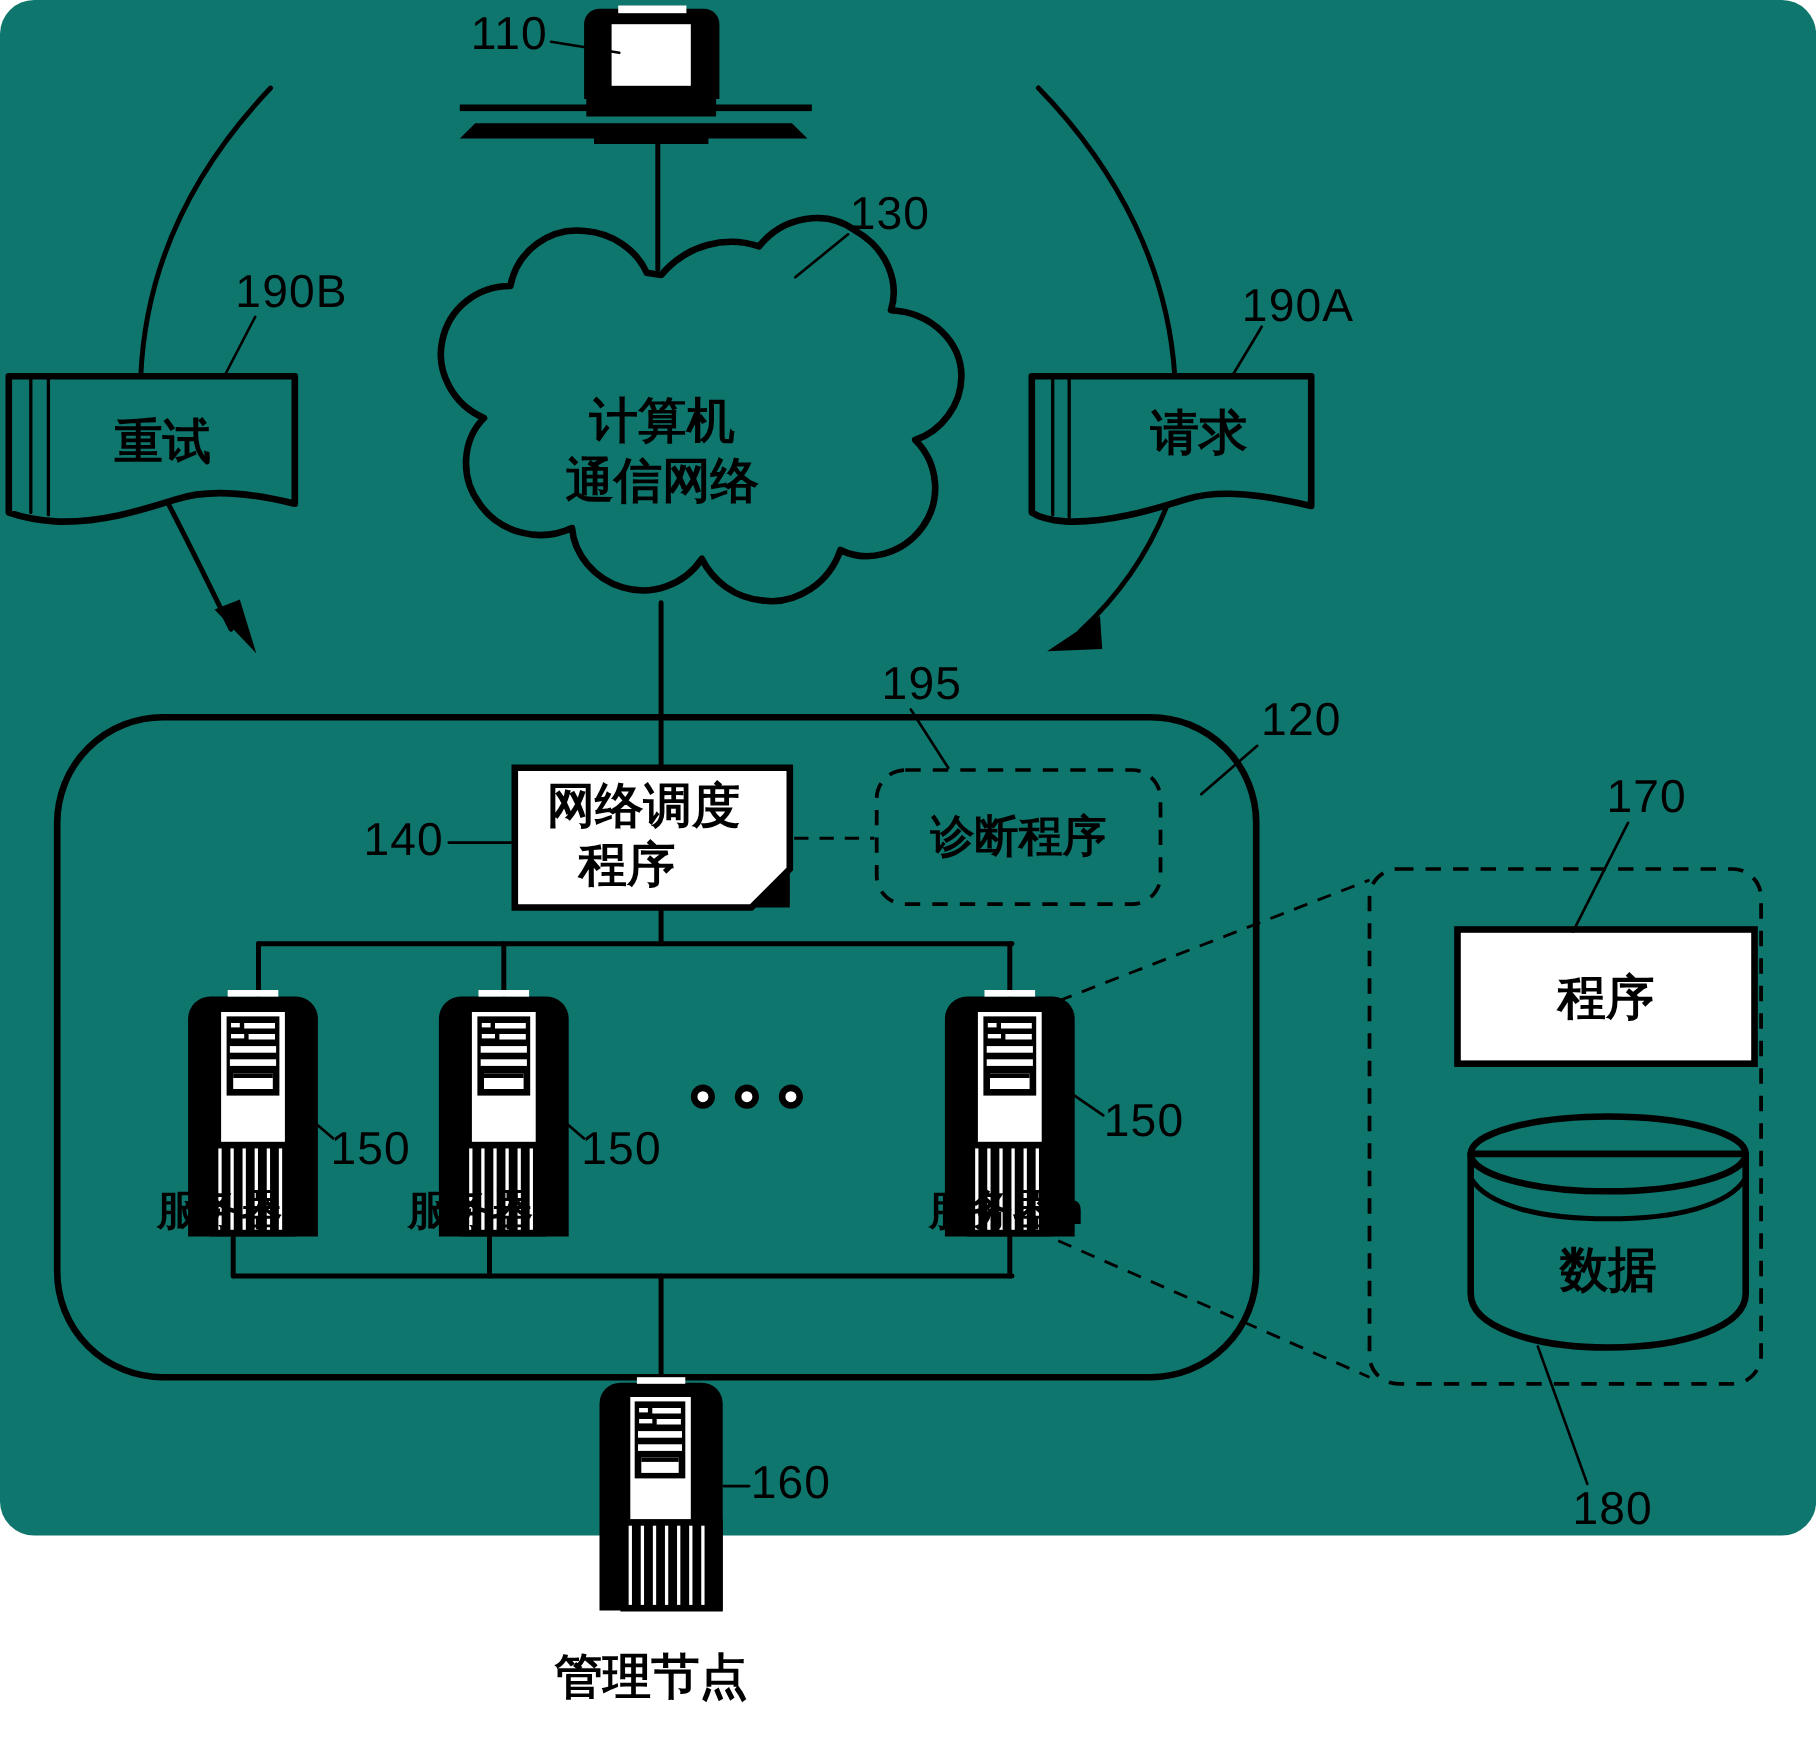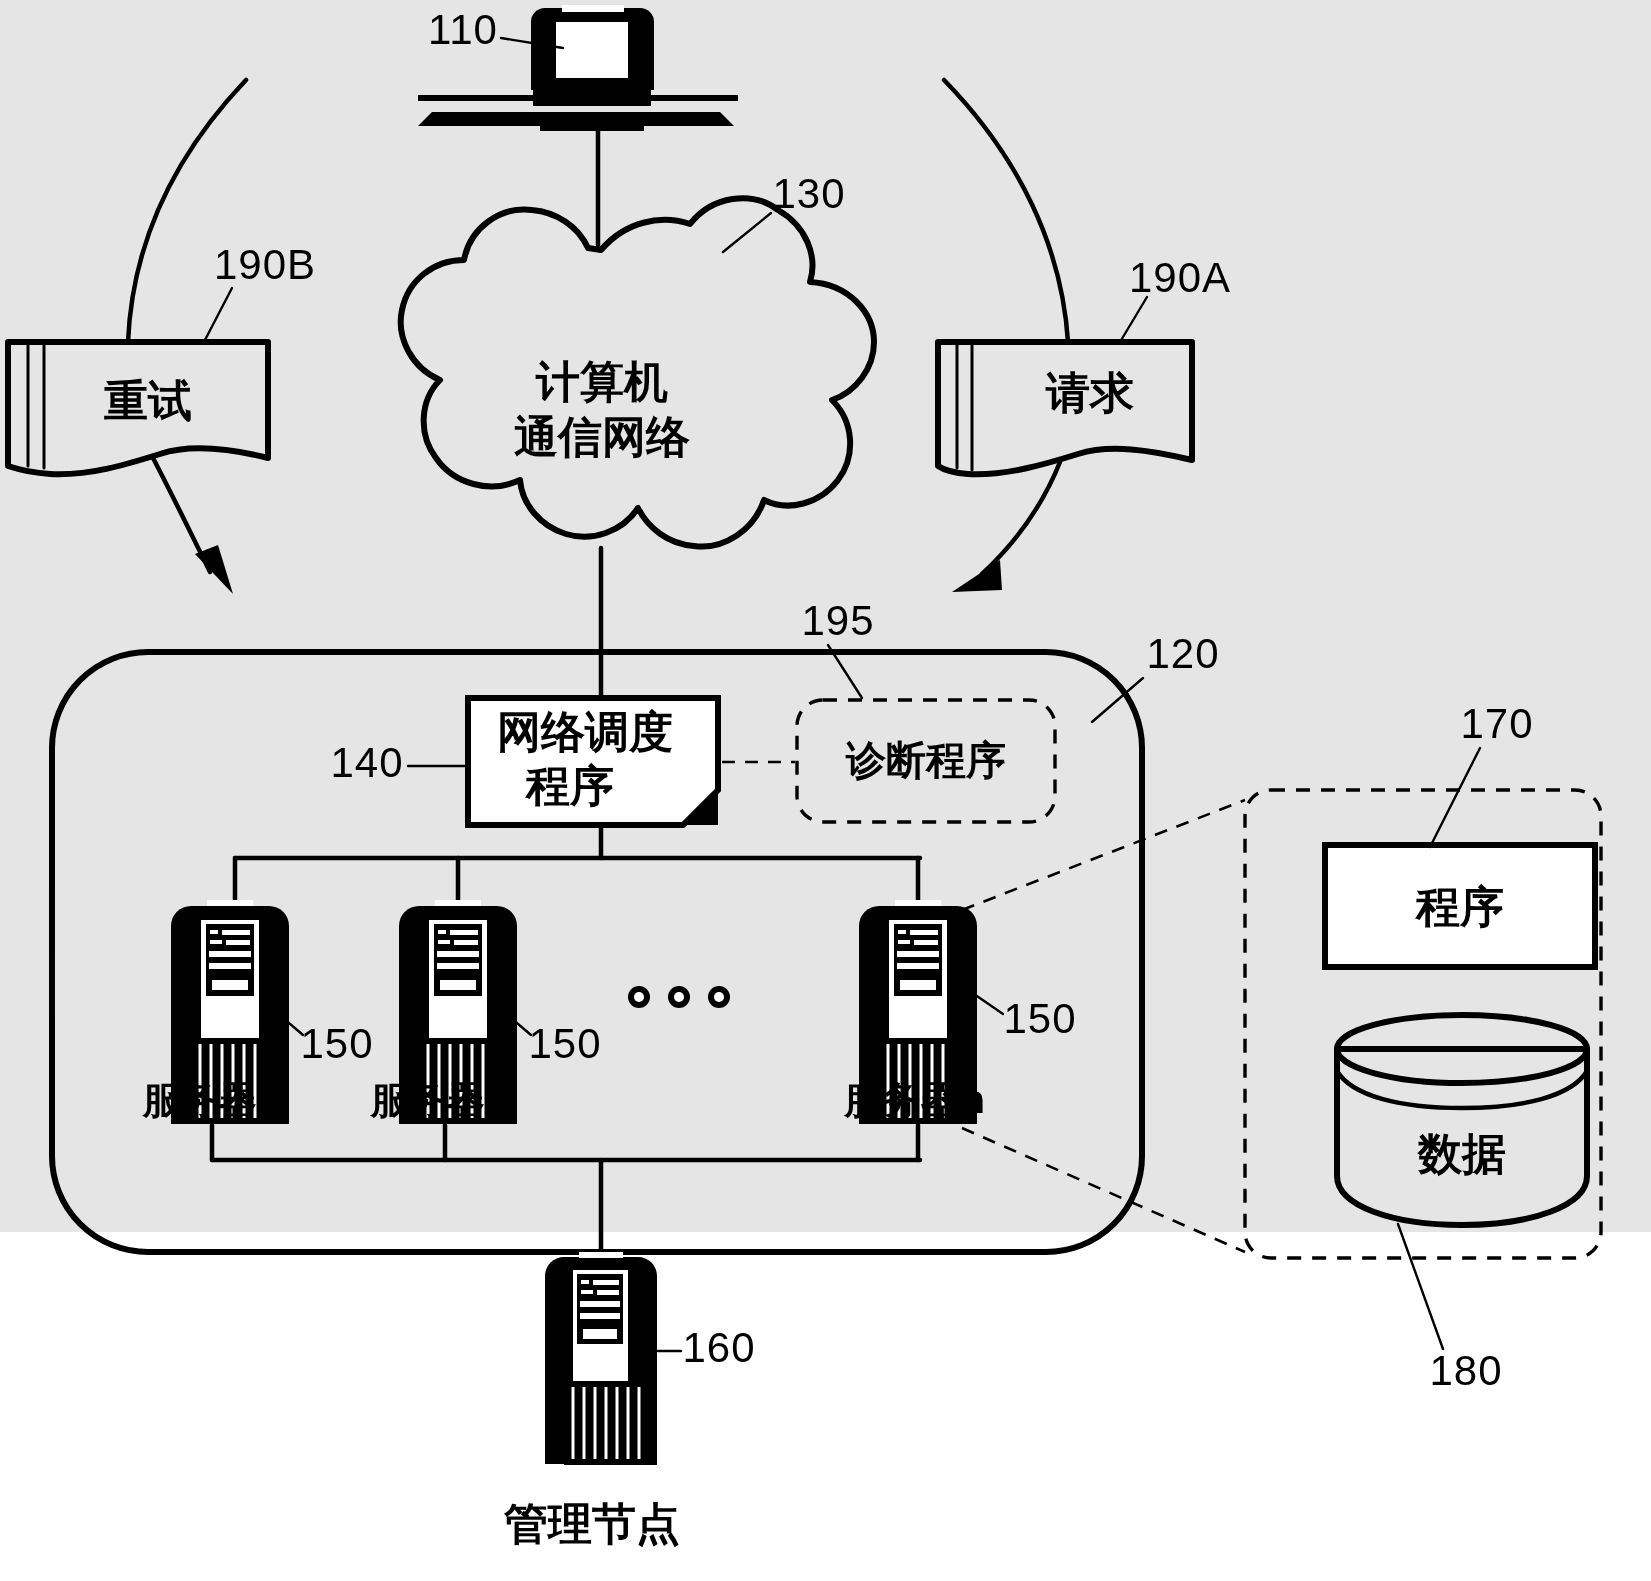--- a/index.html
+++ b/index.html
@@ -9,22 +9,23 @@
   }
   body {
     width: 1651px;
     height: 1581px;
     font-family: "DejaVu Sans", sans-serif;
     overflow: hidden;
   }
   #diagram-root {
     position: relative;
     width: 1651px;
-    height: 1232px;
-    background: #e5e5e5;
+    height: 1396px;
+    background: #0f766e;
+    border-radius: 31px;
   }
   svg#patent-svg {
     display: block;
     width: 1651px;
     height: 1581px;
   }
   .stroke-thick {
     fill: none;
     stroke: #000000;
     stroke-width: 6;

